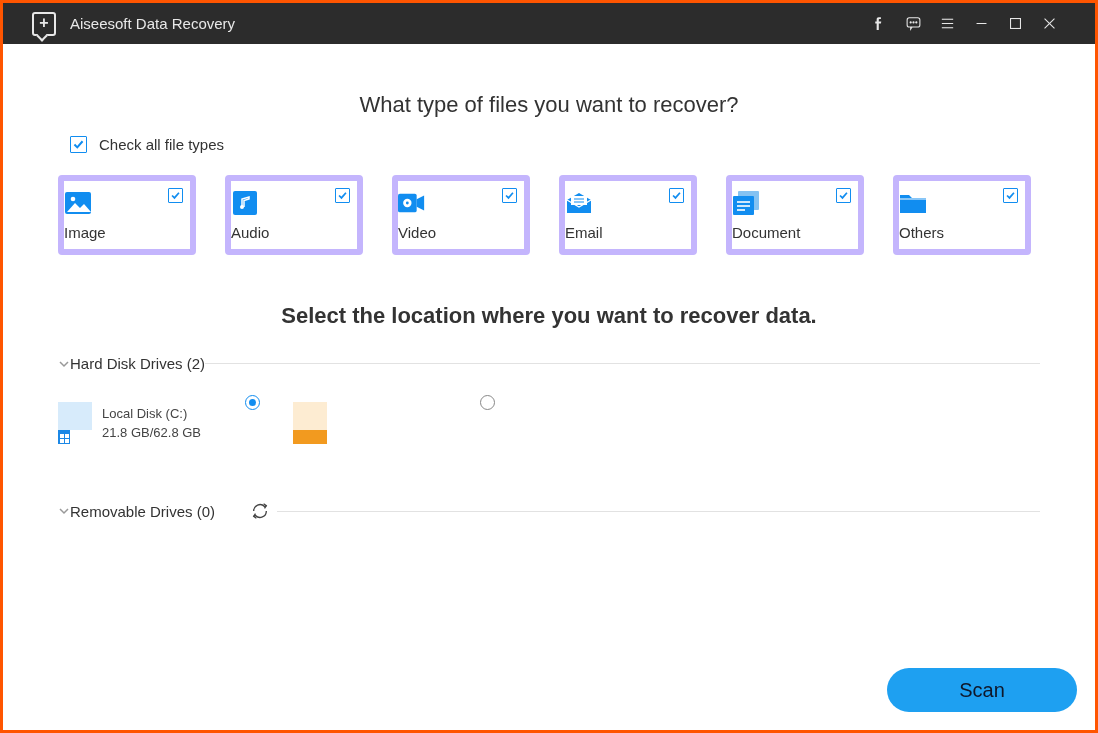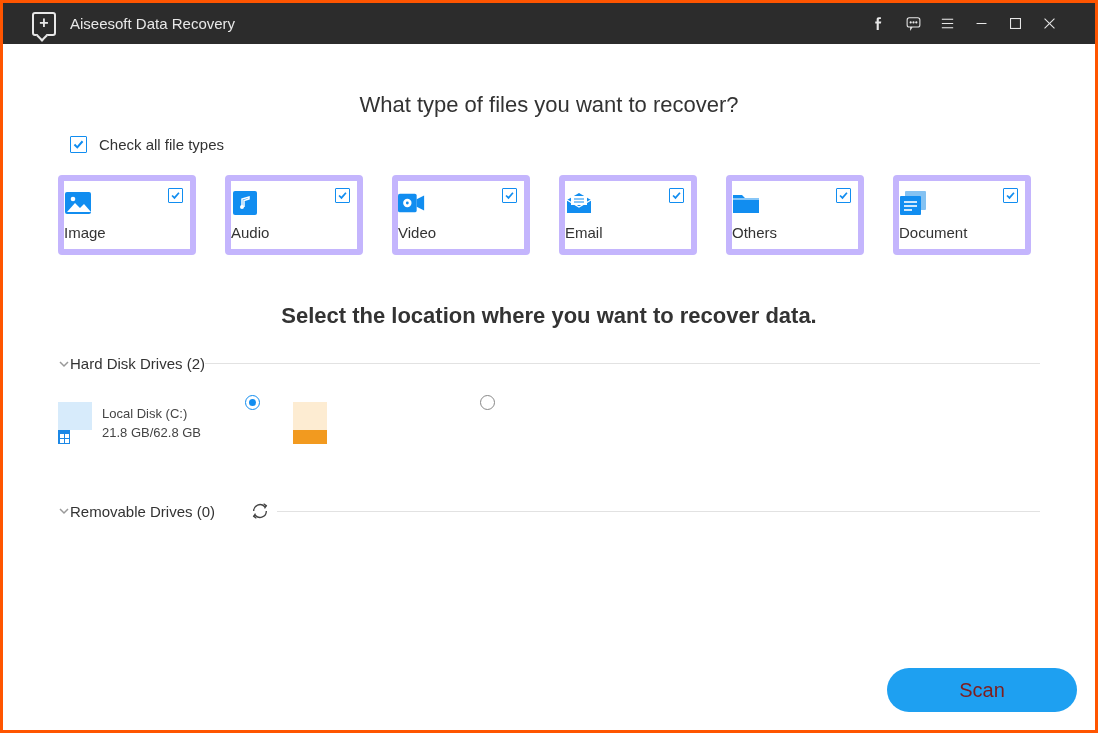--- a/index.html
+++ b/index.html
@@ -39,21 +39,21 @@
 .radio { position: absolute; top: -7px; right: -22px; width: 15px; height: 15px; border: 1.5px solid #118df0; border-radius: 50%; display: flex; align-items: center; justify-content: center; cursor: pointer; }
 .radio.off { border-color: #888; }
 .radio-dot { width: 7px; height: 7px; background: #118df0; border-radius: 50%; }
 .drive-ic { width: 34px; height: 42px; position: relative; }
 .drive-ic .top { position: absolute; top: 0; left: 0; right: 0; height: 28px; }
 .drive-ic .bot { position: absolute; bottom: 0; left: 0; height: 14px; }
 .drive-ic .winflag { position: absolute; bottom: 1px; left: 2px; display: grid; grid-template-columns: 4px 4px; grid-template-rows: 4px 4px; gap: 1px; }
 .drive-ic .winflag span { background: #fff; }
 .drive-info { display: flex; flex-direction: column; justify-content: center; font-size: 13px; color: #444; gap: 4px; }
 .drive-name { white-space: nowrap; overflow: hidden; text-overflow: ellipsis; max-width: 135px; }
-.scan-btn { position: absolute; bottom: 18px; right: 18px; width: 190px; height: 44px; background: #1ea0f1; color: #7f1d1d; font-size: 20px; border: none; border-radius: 22px; cursor: pointer; }
+.scan-btn { position: absolute; bottom: 18px; right: 18px; width: 190px; height: 44px; background: #1ea0f1; color: #0f172a; font-size: 20px; border: none; border-radius: 22px; cursor: pointer; }
 </style>
 </head>
 <body>
 
 <div class="window">
   <div class="titlebar">
     <div class="logo-icon"></div>
     <div class="title-text">Aiseesoft Data Recovery</div>
     <div class="titlebar-spacer"></div>
     <div class="titlebar-btn">
@@ -171,45 +171,45 @@
         </div>
         <div class="type-label">Email</div>
       </div>
       <div class="type-card">
         <div class="cbx">
             <svg viewBox="0 0 16 16">
               <polyline points="3,8 6.5,11.5 13,4"></polyline>
             </svg>
           </div>
         <div class="type-iconwrap">
-          <svg width="28" height="22" viewBox="0 0 28 22">
-              <path d="M1 3 h9 l3 3 h14 v15 h-26 Z"></path>
-              <rect x="1" y="7" width="26" height="14" fill="#118df0"></rect>
-              <path d="M1 7 h26" stroke="#fff" stroke-width="1"></path>
-            </svg>
-        </div>
-        <div class="type-label">Others</div>
-      </div>
-      <div class="type-card">
-        <div class="cbx">
-            <svg viewBox="0 0 16 16">
-              <polyline points="3,8 6.5,11.5 13,4"></polyline>
-            </svg>
-          </div>
-        <div class="type-iconwrap">
           <svg width="26" height="24" viewBox="0 0 26 24">
               <rect x="5" y="0" width="21" height="19" rx="1" fill="#84c2f2"></rect>
               <rect x="0" y="5" width="21" height="19" rx="1"></rect>
               <line x1="4" y1="11" x2="17" y2="11" stroke="#fff" stroke-width="1.6"></line>
               <line x1="4" y1="15" x2="17" y2="15" stroke="#fff" stroke-width="1.6"></line>
               <line x1="4" y1="19" x2="12" y2="19" stroke="#fff" stroke-width="1.6"></line>
             </svg>
         </div>
         <div class="type-label">Document</div>
       </div>
+      <div class="type-card">
+        <div class="cbx">
+            <svg viewBox="0 0 16 16">
+              <polyline points="3,8 6.5,11.5 13,4"></polyline>
+            </svg>
+          </div>
+        <div class="type-iconwrap">
+          <svg width="28" height="22" viewBox="0 0 28 22">
+              <path d="M1 3 h9 l3 3 h14 v15 h-26 Z"></path>
+              <rect x="1" y="7" width="26" height="14" fill="#118df0"></rect>
+              <path d="M1 7 h26" stroke="#fff" stroke-width="1"></path>
+            </svg>
+        </div>
+        <div class="type-label">Others</div>
+      </div>
     </div>
 
     <div class="heading2">Select the location where you want to recover data.</div>
 
     <div class="section-row">
       <div class="caret">
         <svg viewBox="0 0 12 12" width="12" height="12">
             <polyline points="2,4 6,8 10,4"></polyline>
           </svg>
       </div>

